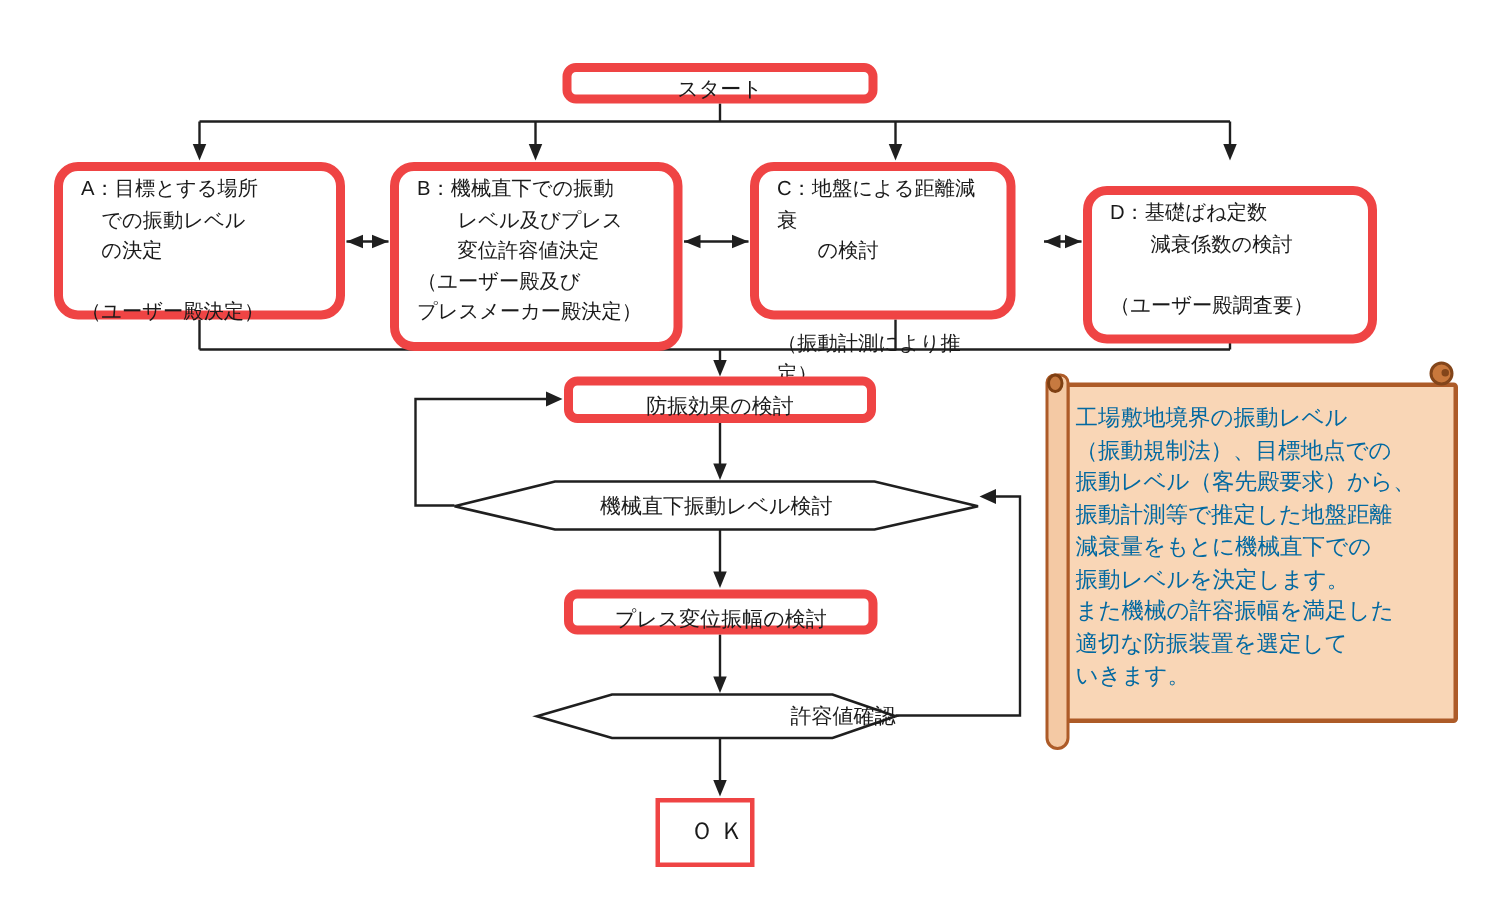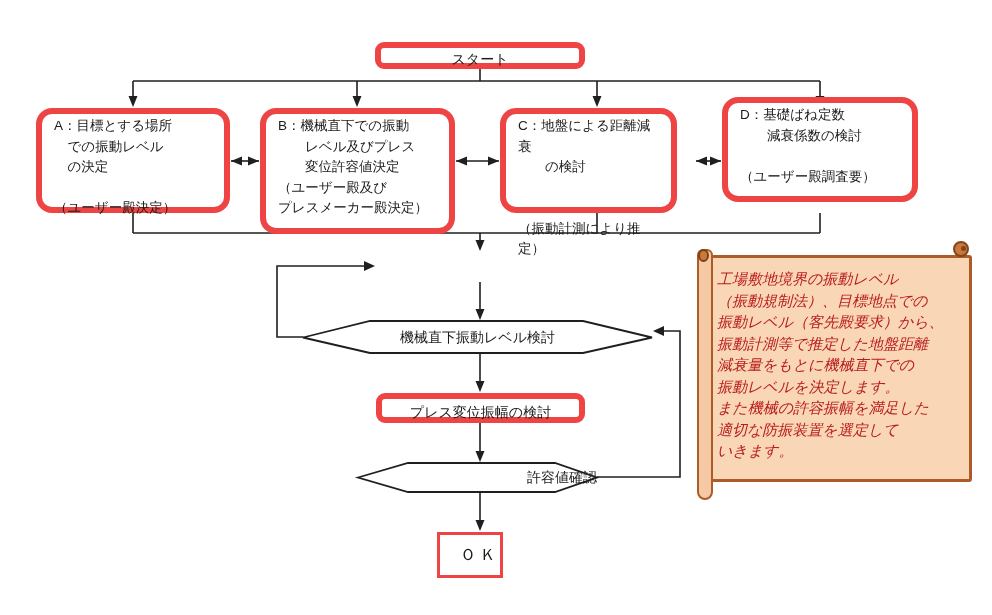--- a/index.html
+++ b/index.html
@@ -5,21 +5,21 @@
   html,body{margin:0;padding:0;background:#fff;}
   .stage{position:relative;width:992px;height:615px;background:#ffffff;overflow:hidden;
          font-family:"Liberation Sans","DejaVu Sans",sans-serif;color:#1a1a1a;}
   .lines{position:absolute;left:0;top:0;}
   .node{position:absolute;box-sizing:border-box;background:#fff;border:6px solid #ef4444;
         font-size:13.5px;line-height:20.5px;white-space:pre-line;}
   .rbox{border-radius:16px;padding:2px 12px;}
   .box-a{left:36px;top:108px;width:194px;height:105px;}
   .box-b{left:260px;top:108px;width:195px;height:126px;}
   .box-c{left:500px;top:108px;width:177px;height:105px;}
-  .box-d{left:722px;top:97px;width:196px;height:105px;}
+  .box-d{left:722px;top:124px;width:196px;height:105px;}
   .start-box{left:375px;top:42px;width:210px;height:27px;border-radius:9px;
              text-align:center;line-height:23px;font-size:14px;}
   .step-box{border-radius:9px;text-align:center;font-size:14px;}
   .step-1{left:376px;top:251px;width:208px;height:31px;line-height:27px;}
   .step-2{left:376px;top:393px;width:209px;height:30px;line-height:26px;}
   .hex-label{position:absolute;text-align:center;font-size:14px;}
   .hex-1{left:303px;top:321px;width:349px;height:40px;line-height:32px;}
   .hex-2{left:358px;top:463px;width:239px;height:29px;line-height:29px;text-align:right;}
   .ok-box{left:437px;top:532px;width:66px;height:46px;border-width:3px;border-radius:0;
           text-align:center;line-height:40px;font-size:16px;letter-spacing:4px;padding-left:20px;}
@@ -28,21 +28,21 @@
              background:#F9D6B6;border:3px solid #AD5B28;border-radius:3px;}
   .note-roll{position:absolute;left:697px;top:249px;width:16px;height:251px;box-sizing:border-box;
              background:#F4C9A4;border:2px solid #AD5B28;border-radius:6px 6px 8px 8px;}
   .note-curl{position:absolute;left:698px;top:249px;width:11px;height:13px;box-sizing:border-box;
              background:#C77A40;border:2px solid #7E3F12;border-radius:50%;}
   .note-knob{position:absolute;left:953px;top:241px;width:16px;height:16px;box-sizing:border-box;
              background:#C9783C;border:2px solid #83451A;border-radius:50%;}
   .note-knob-hole{position:absolute;left:961px;top:246px;width:5px;height:5px;
              background:#83451A;border-radius:50%;}
   .note-text{position:absolute;left:717px;top:268px;width:250px;font-size:15px;line-height:21.5px;
-             white-space:pre-line;color:#b91c1c;font-style:italic;}
+             white-space:pre-line;color:#0369a1;}
 </style>
 </head>
 <body>
 
 <div class="stage">
 
   <svg class="lines" width="992" height="615" viewBox="0 0 992 615">
     <g stroke="#1f1f1f" stroke-width="1.6" fill="none">
       <polyline points="480,69 480,81"></polyline>
       <polyline points="133,81 820,81"></polyline>
@@ -107,20 +107,21 @@
   <div class="node rbox box-c">C：地盤による距離減衰
 　　の検討
 
 
 （振動計測により推定）</div>
   <div class="node rbox box-d">D：基礎ばね定数
 　　減衰係数の検討
 
 （ユーザー殿調査要）</div>
 
+  <div class="node step-box step-1">防振効果の検討</div>
 
   <div class="hex-label hex-1">機械直下振動レベル検討</div>
 
   <div class="node step-box step-2">プレス変位振幅の検討</div>
 
   <div class="hex-label hex-2">許容値確認</div>
 
   <div class="node ok-box">ＯＫ</div>
 
   <div class="note-body"></div>

